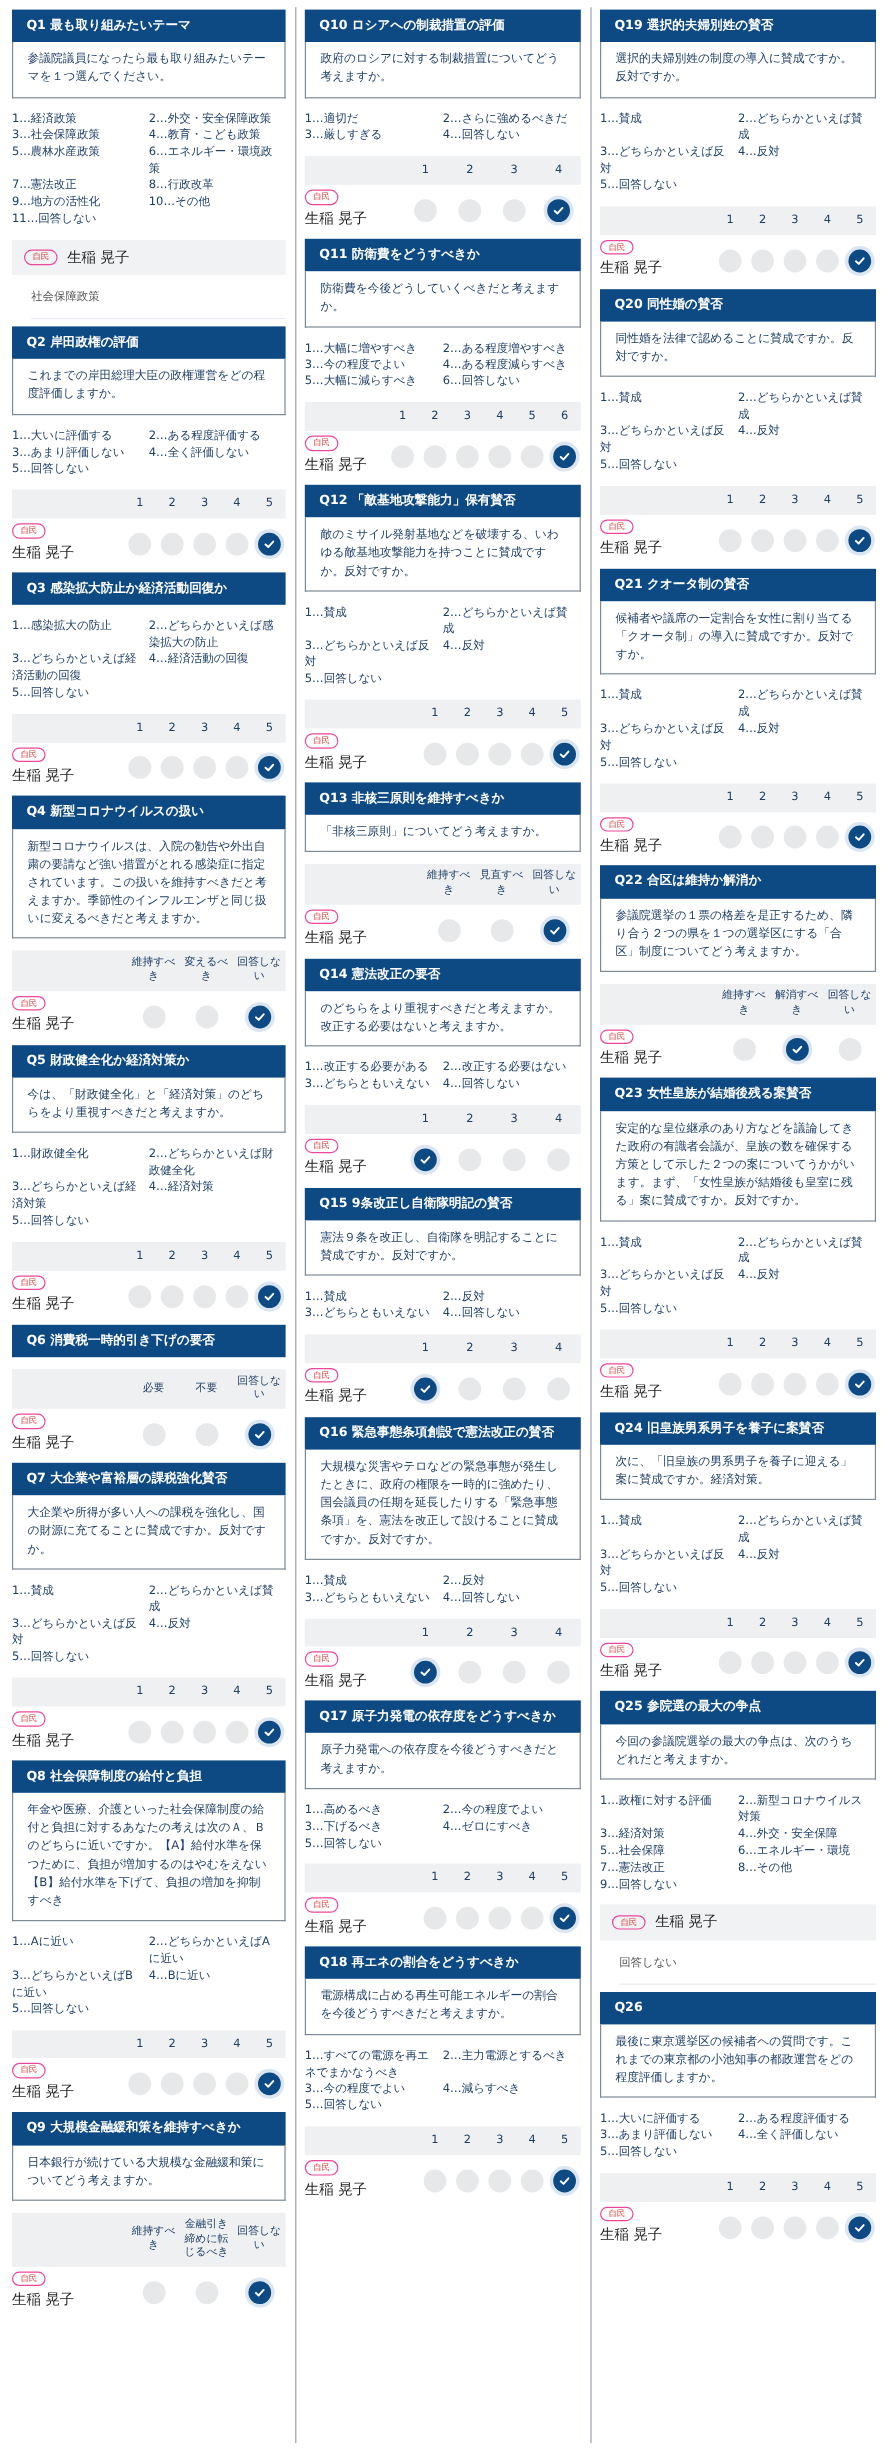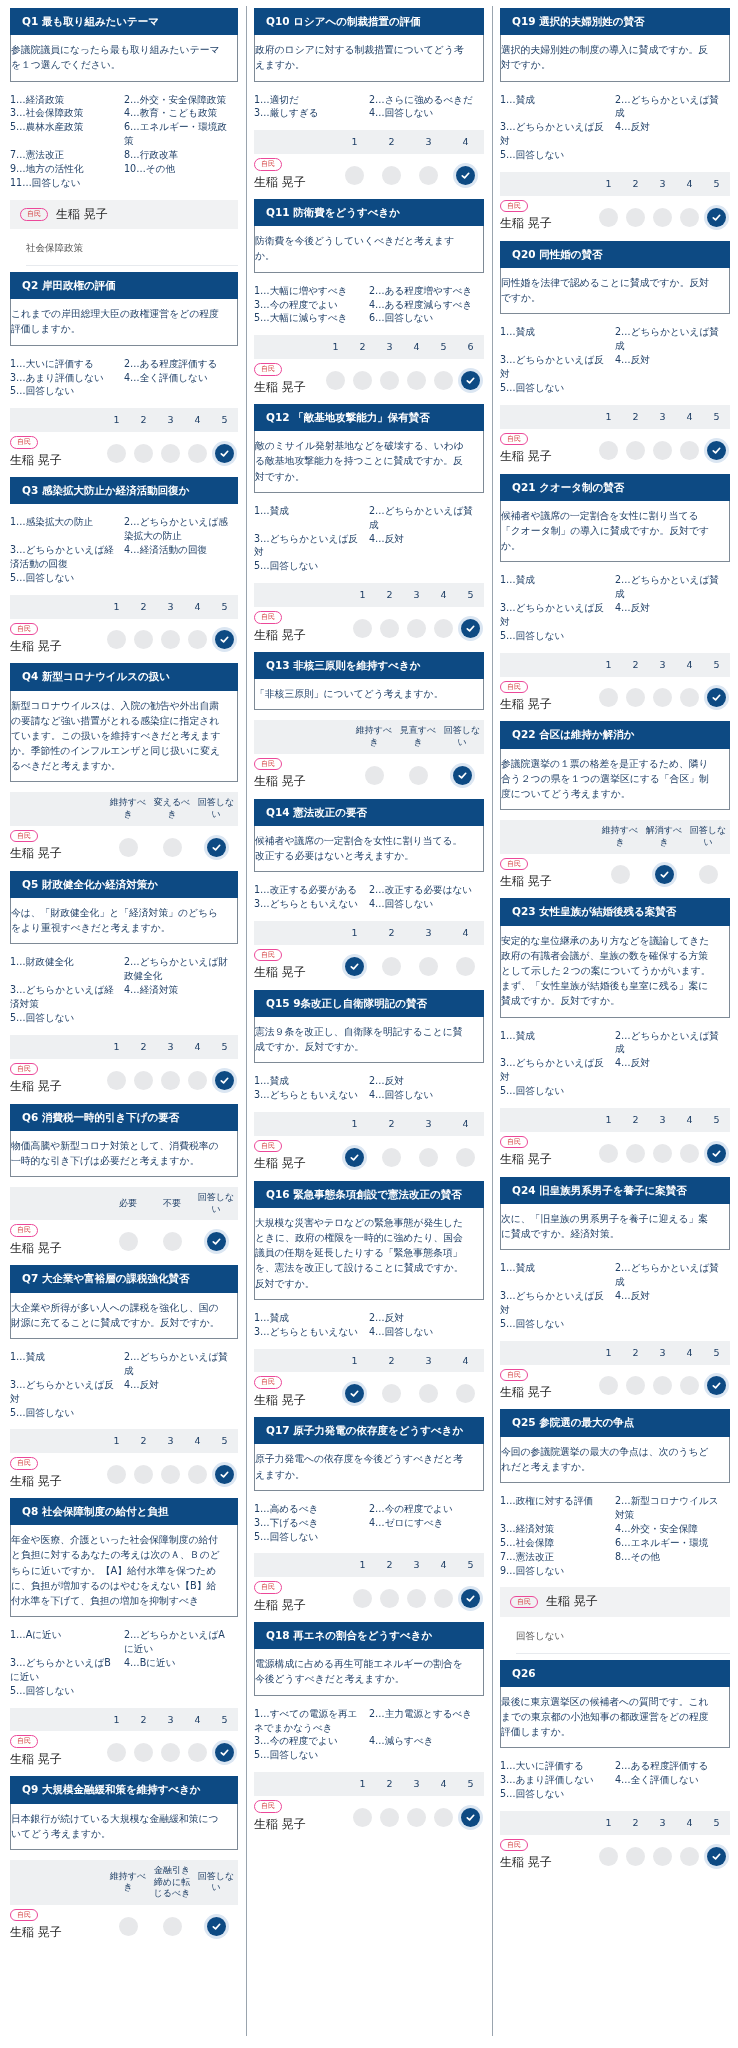--- a/index.html
+++ b/index.html
@@ -37,21 +37,21 @@
     background: #0d4a83;
     color: #ffffff;
     font-weight: bold;
     font-size: 10.5px;
     padding: 6px 12px;
     margin: 0 0 0 0;
   }
   .q-body {
     border: 1px solid #7e8a96;
     border-top: none;
-    padding: 7px 12px 8px 0;
+    padding: 7px 12px 8px 12px;
     color: #1f3f66;
     font-size: 9.8px;
     line-height: 1.55;
   }
   .options {
     display: grid;
     grid-template-columns: 50% 50%;
     margin: 11px 0 10px 0;
     color: #1f3f66;
     font-size: 9.6px;
@@ -321,21 +321,20 @@
                 <svg viewBox="0 0 12 12">
                   <path d="M2.5 6.3 L5 8.6 L9.5 3.6" stroke="#fff" stroke-width="1.8" fill="none" stroke-linecap="round" stroke-linejoin="round"></path>
                 </svg>
               </div>
             </div>
           </div>
         </div>
       </div>
       <div class="q-card">
         <div class="q-header">Q6 消費税一時的引き下げの要否</div>
-        <div class="q-body">物価高騰や新型コロナ対策として、消費税率の一時的な引き下げは必要だと考えますか。</div>
         <div class="scale-head">
           <div class="scale-cell wide">必要</div>
           <div class="scale-cell wide">不要</div>
           <div class="scale-cell wide">回答しない</div>
         </div>
         <div class="answer-row">
           <div class="cand">
             <span class="party-badge">自民</span>
             <span class="cand-name">生稲 晃子</span>
           </div>
@@ -638,21 +637,21 @@
                 <svg viewBox="0 0 12 12">
                   <path d="M2.5 6.3 L5 8.6 L9.5 3.6" stroke="#fff" stroke-width="1.8" fill="none" stroke-linecap="round" stroke-linejoin="round"></path>
                 </svg>
               </div>
             </div>
           </div>
         </div>
       </div>
       <div class="q-card">
         <div class="q-header">Q14 憲法改正の要否</div>
-        <div class="q-body">候補者や議席の一定割合を女性に割り当てる。改正する必要はないと考えますか。</div>
+        <div class="q-body">のどちらをより重視すべきだと考えますか。改正する必要はないと考えますか。</div>
         <div class="options">
           <div class="opt">1…改正する必要がある</div>
           <div class="opt">2…改正する必要はない</div>
           <div class="opt">3…どちらともいえない</div>
           <div class="opt">4…回答しない</div>
         </div>
         <div class="scale-head">
           <div class="scale-cell" style="width:37px">1</div>
           <div class="scale-cell" style="width:37px">2</div>
           <div class="scale-cell" style="width:37px">3</div>

